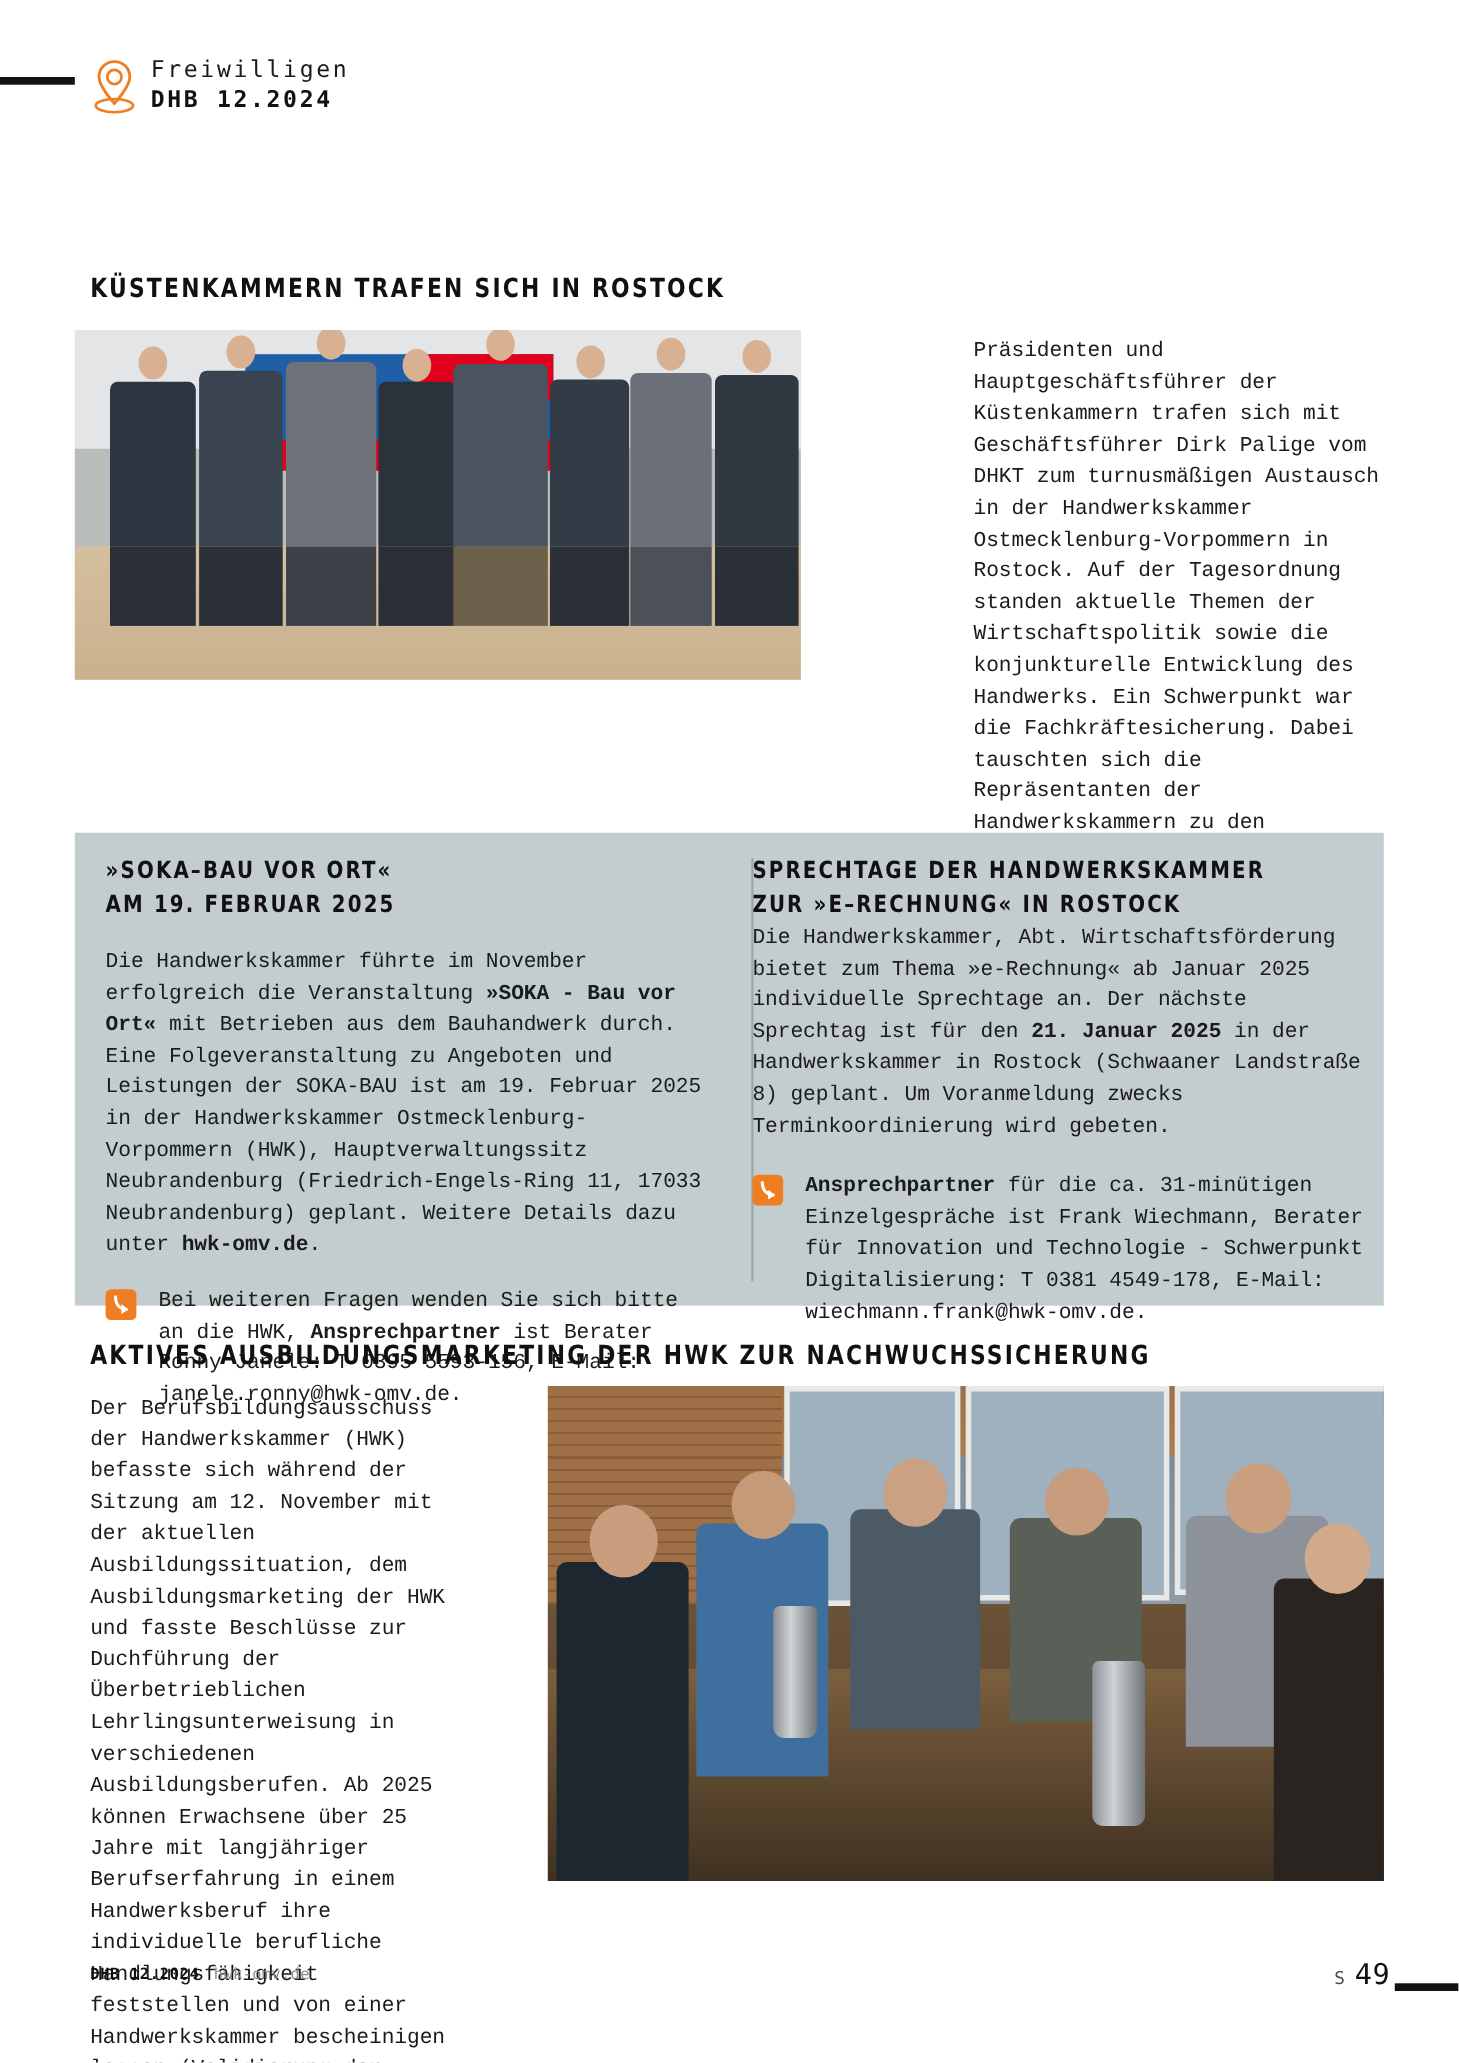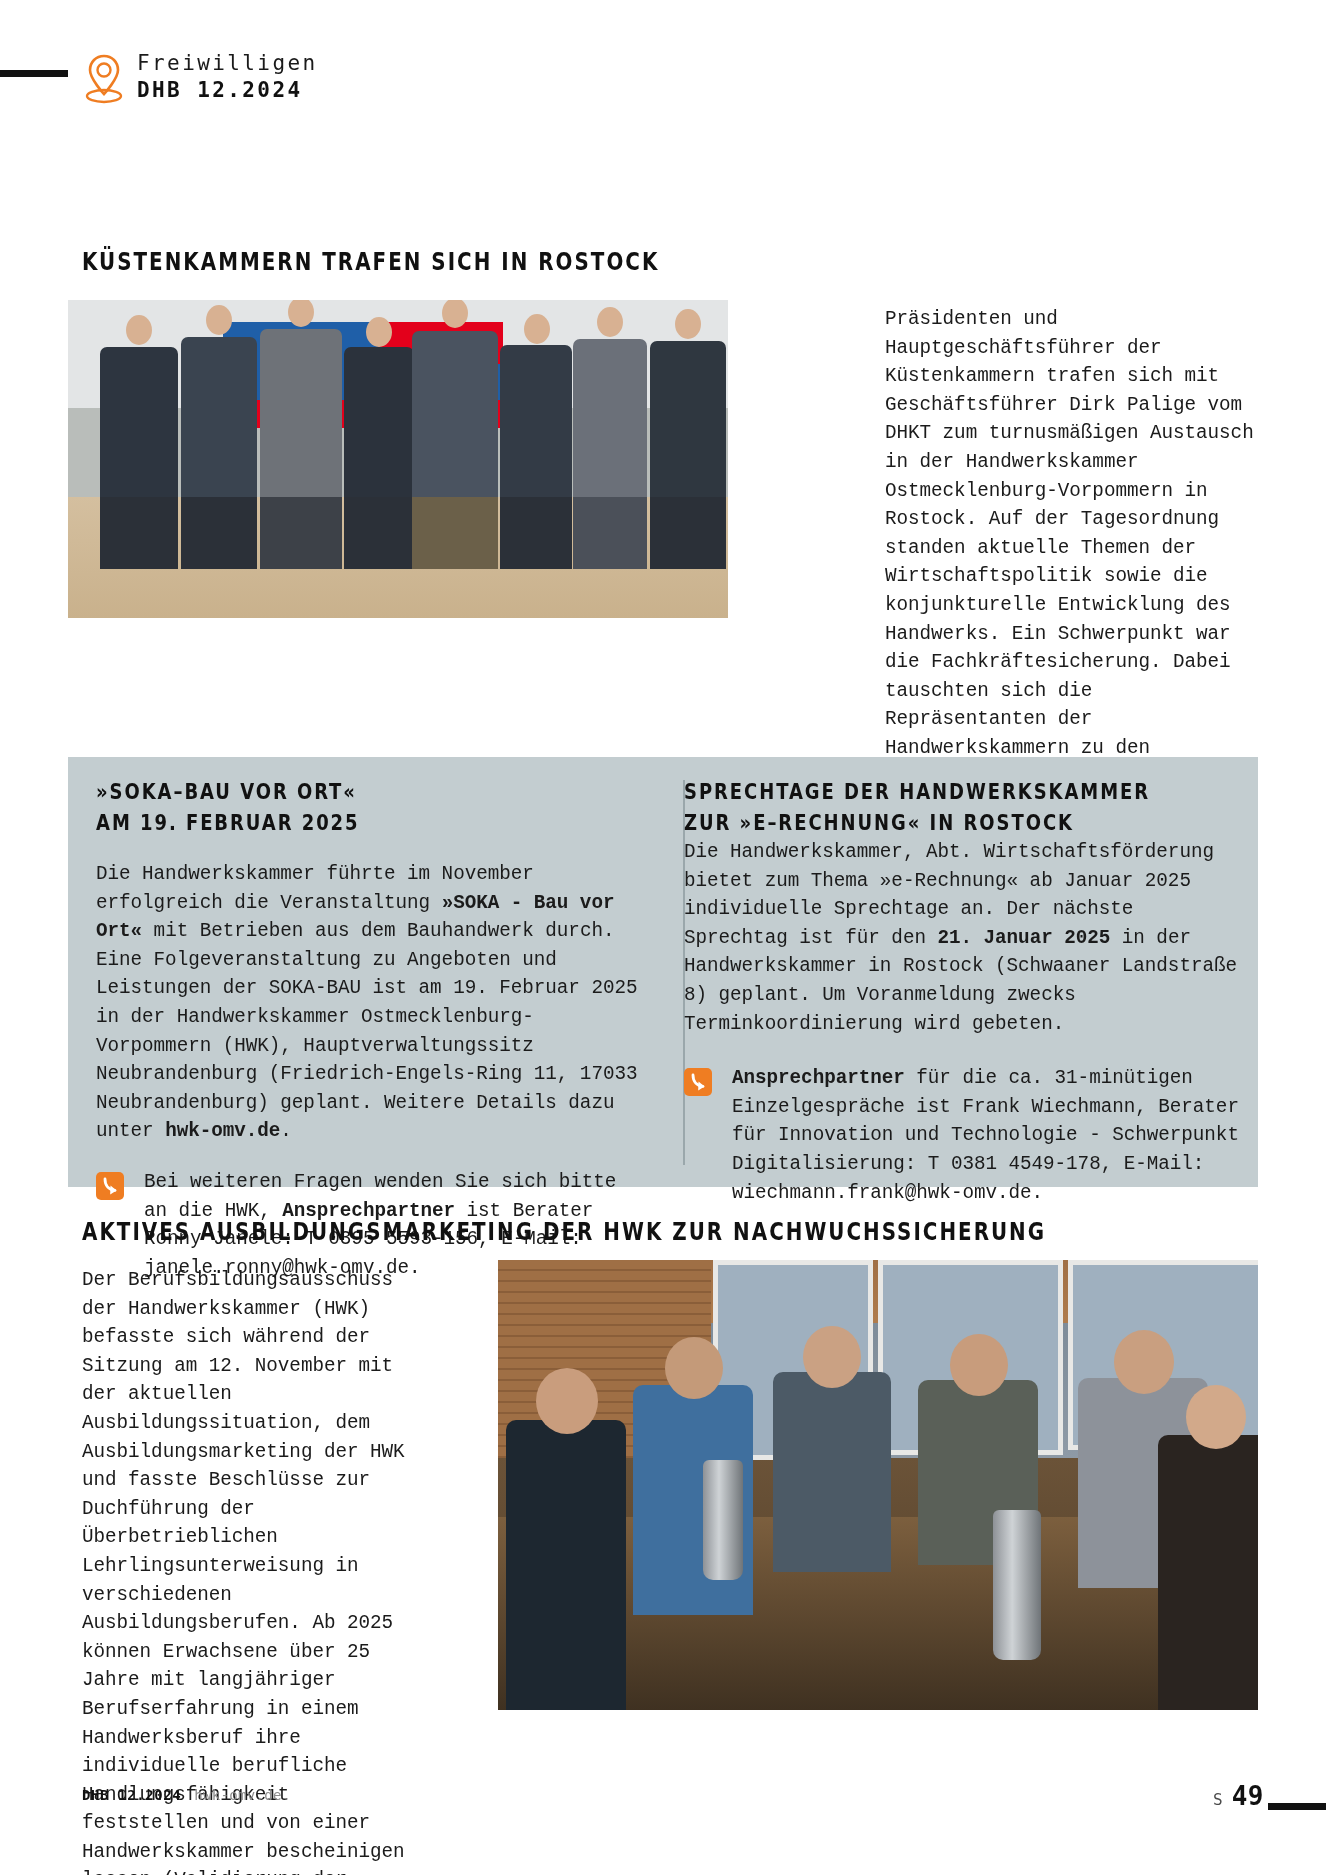--- a/index.html
+++ b/index.html
@@ -109,21 +109,21 @@
   
   #sec3-text{position:absolute;left:82px;top:1266px;width:330px;}
 
   
   .footer{position:absolute;left:0;bottom:58px;width:100%;height:30px;}
   .f-left{position:absolute;left:82px;top:0;display:flex;align-items:baseline;gap:13px;}
   .f-issue{font-family:"DejaVu Sans Mono", monospace;font-weight:700;font-size:14px;letter-spacing:.6px;color:#111;}
   .f-url{font-family:"DejaVu Sans Mono", monospace;font-weight:400;font-size:14px;letter-spacing:.3px;color:#8b8b8b;}
   .f-right{position:absolute;right:62px;top:-6px;display:flex;align-items:baseline;gap:9px;}
   .f-s{font-family:"DejaVu Sans Mono", monospace;font-size:16px;color:#4a4a4a;font-weight:400;}
-  .f-page{font-family:"DejaVu Sans Mono", monospace;font-size:26px;font-weight:700;color:#111;letter-spacing:.5px;}
+  .f-page{font-family:"DejaVu Sans Mono", monospace;font-size:26px;font-weight:400;color:#111;letter-spacing:.5px;}
   .footer-rule{position:absolute;right:0;top:16px;width:58px;height:7px;background:#111111;}
 </style>
 </head>
 <body>
 
 <div class="page">
 
   <div class="header">
     <div class="header-rule"></div>
     <div class="pin">

